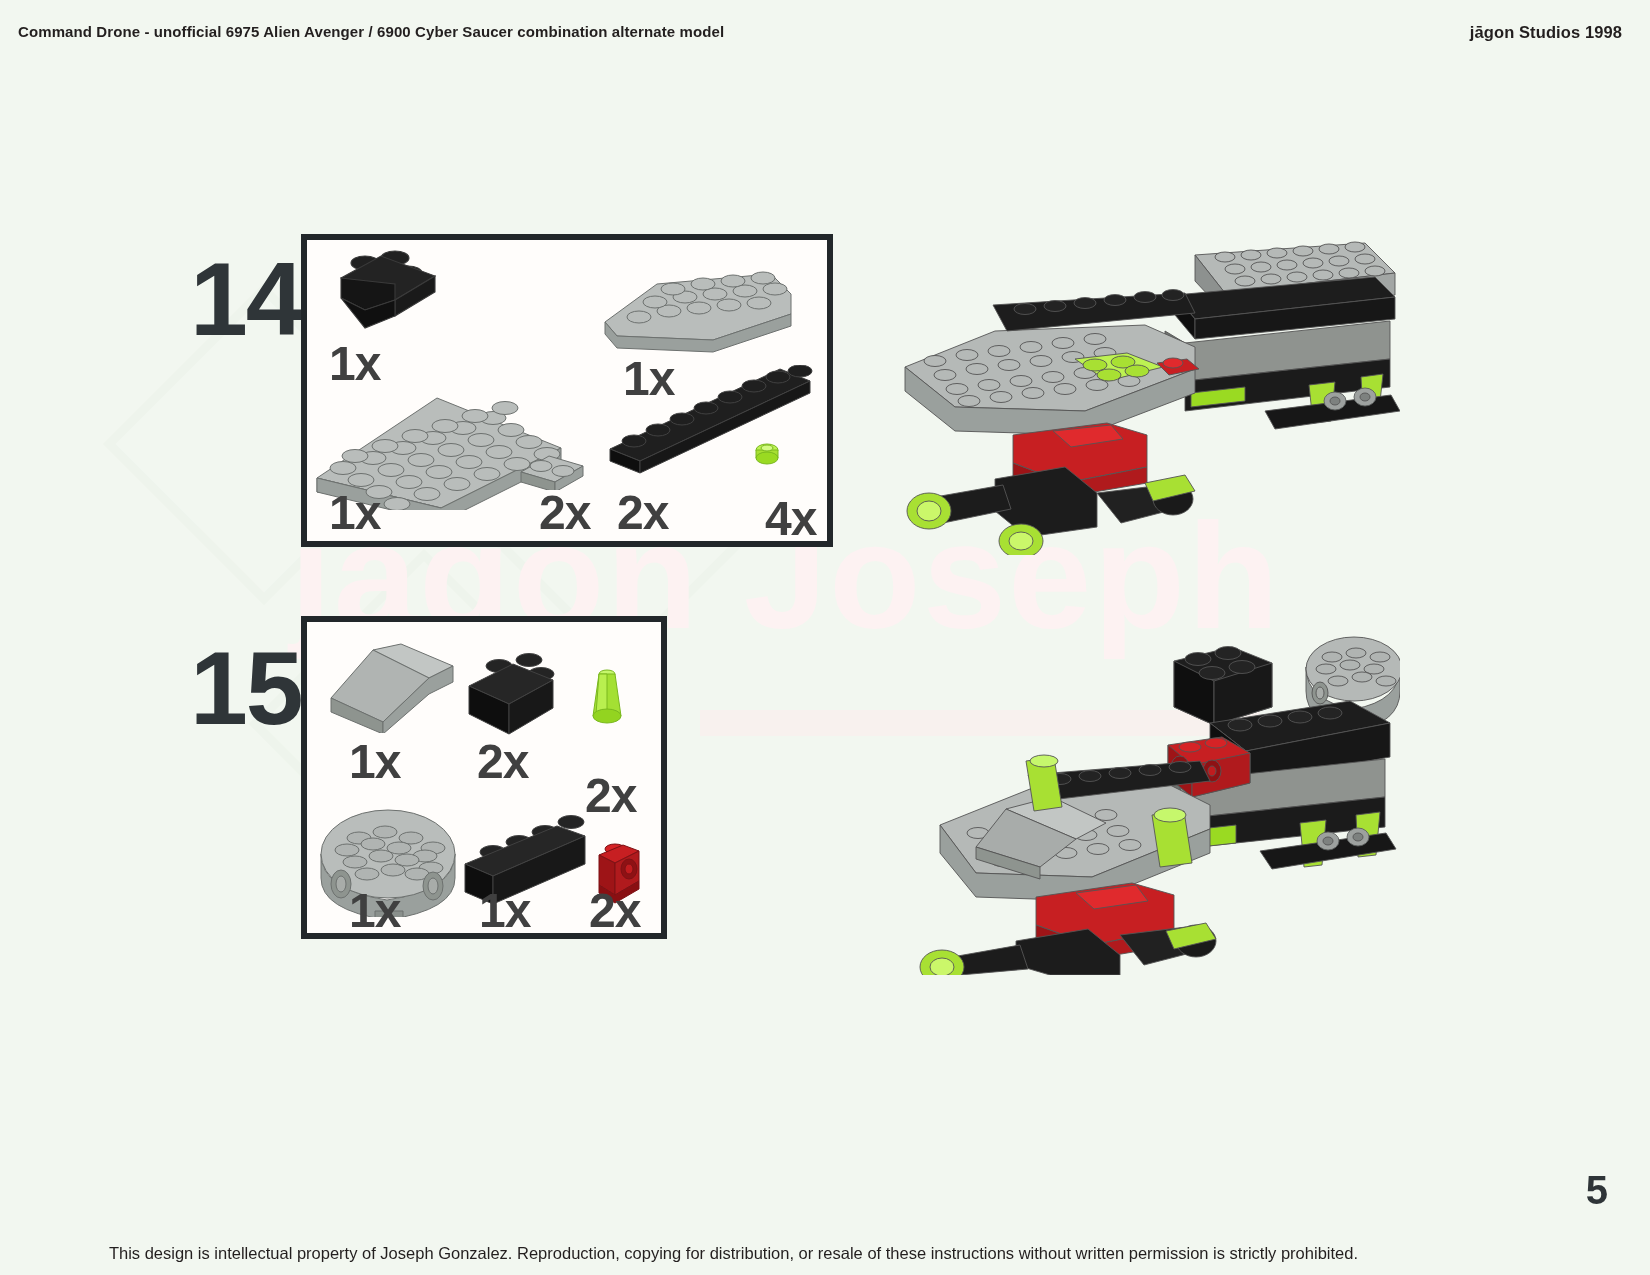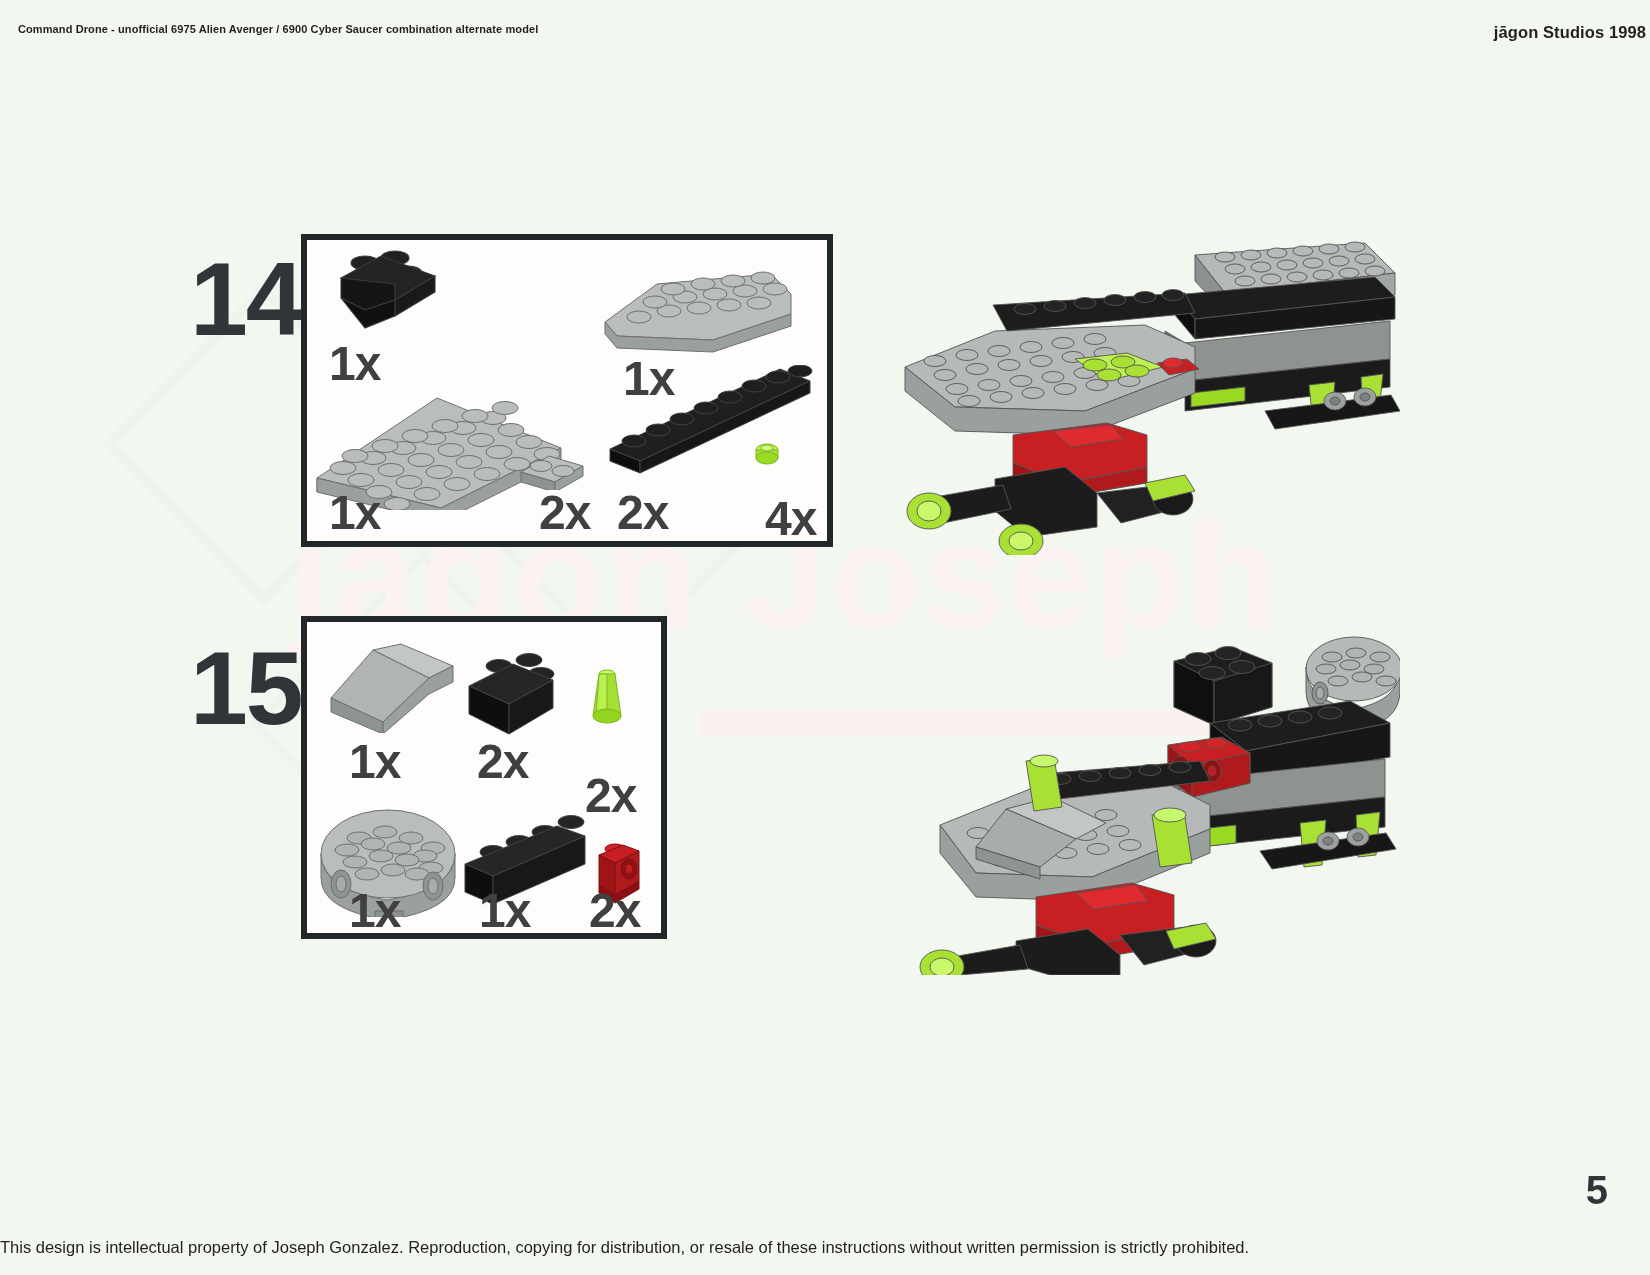--- a/index.html
+++ b/index.html
@@ -32,22 +32,22 @@
     position:absolute;
     border:9px solid #eef4ec;
     transform:rotate(45deg);
   }
   .wm-d1{left:150px;top:330px;width:210px;height:210px;}
   .wm-d2{left:300px;top:600px;width:230px;height:230px;}
   .wm-d3{left:520px;top:430px;width:180px;height:180px;}
 
   
   .header{position:absolute;top:0;left:0;width:1650px;height:60px;z-index:5;}
-  .hdr-left{position:absolute;left:18px;top:23px;font-size:11px;color:#231f1f;font-weight:600;letter-spacing:.1px;}
-  .hdr-right{position:absolute;right:4px;top:23px;font-size:16.5px;color:#231f1f;font-weight:600;letter-spacing:.1px;}
+  .hdr-left{position:absolute;left:18px;top:23px;font-size:15px;color:#231f1f;font-weight:600;letter-spacing:.1px;}
+  .hdr-right{position:absolute;right:28px;top:23px;font-size:16.5px;color:#231f1f;font-weight:600;letter-spacing:.1px;}
 
   
   .step{position:absolute;z-index:3;}
   .step-num{
     position:absolute;
     font-size:104px;font-weight:bold;color:#2f3538;
     line-height:1;letter-spacing:-2px;
     font-family:"Liberation Sans", sans-serif;
   }
   .parts-box{
@@ -64,21 +64,21 @@
   }
 
   
   .brick{position:absolute;}
   .brick svg{display:block;}
 
   
   .model{position:absolute;z-index:4;}
 
   
-  .footer{position:absolute;left:0;bottom:14px;width:1358px;text-align:left;z-index:5;}
+  .footer{position:absolute;left:0;bottom:8px;width:1358px;text-align:right;z-index:5;}
   .footer div{font-size:16.5px;color:#231f1f;line-height:1.55;font-weight:500;}
   .pagenum{position:absolute;right:42px;bottom:62px;font-size:40px;font-weight:bold;color:#2f3538;z-index:5;}
 </style>
 </head>
 <body>
 
 <div class="wm-layer">
   <div class="wm-diag wm-d1"></div>
   <div class="wm-diag wm-d2"></div>
   <div class="wm-diag wm-d3"></div>

